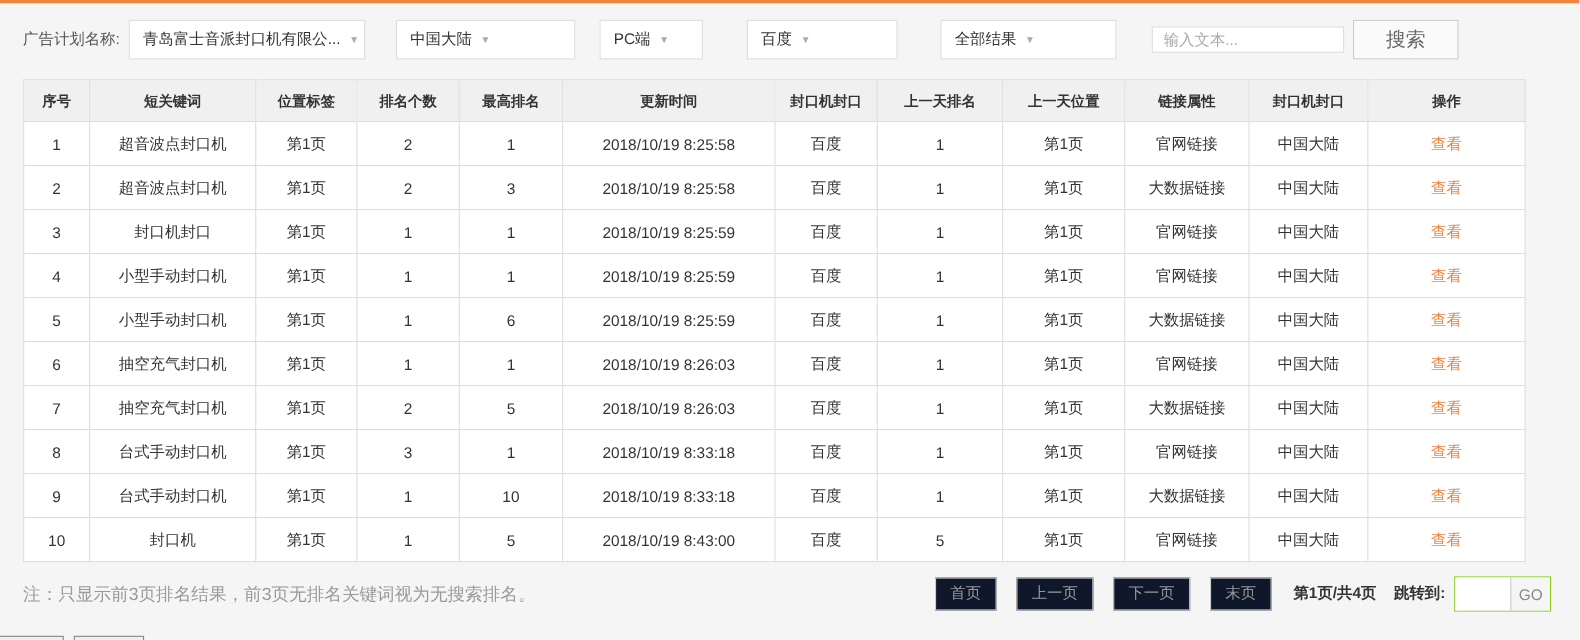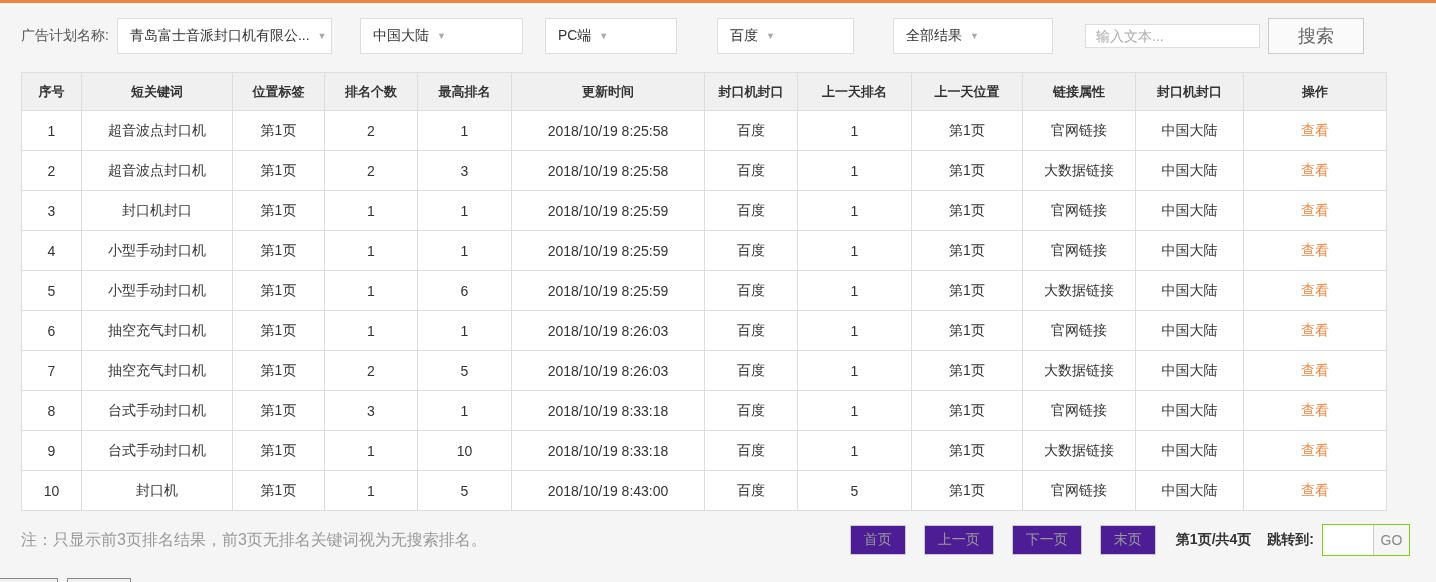--- a/index.html
+++ b/index.html
@@ -15,21 +15,21 @@
   
   .filter-bar { display:flex; align-items:center; height:36px; margin:15px 0 0 21px; }
   .filter-label { color:#555; margin-right:8px; white-space:nowrap; }
   .dropdown {
     background:#fff; border:1px solid #ddd; height:36px;
     display:flex; align-items:center; justify-content:flex-start;
     padding:0 10px 0 12px; cursor:pointer; white-space:nowrap; overflow:hidden;
   }
   .dd1{ width:215px; }
   .dd2{ width:163px; margin-left:28px; }
-  .dd3{ width:132px; margin-left:22px; }
+  .dd3{ width:94px; margin-left:22px; }
   .dd4{ width:137px; margin-left:40px; }
   .dd5{ width:160px; margin-left:39px; }
   .chevron { color:#aaa; font-size:9px; margin-left:8px; flex:0 0 auto; }
   .text-input {
     width:175px; height:24px; border:1px solid #ddd; margin-left:32px;
     padding:0 10px; font-size:14px; color:#333; background:#fff;
     font-family:inherit; outline:none;
   }
   .text-input::placeholder { color:#aaa; }
   .search-btn {
@@ -44,21 +44,21 @@
   th, td { border:1px solid #ddd; text-align:center; padding:0 4px; overflow:hidden; white-space:nowrap; }
   th { background:#f0f0f0; font-weight:bold; color:#333; height:38px; font-size:13px; }
   td { height:40px; font-size:14px; color:#333; }
   .view-link { color:#ed8544; cursor:pointer; text-decoration:none; }
 
   
   .footer { display:flex; justify-content:space-between; align-items:center; margin:13px 26px 0 21px; }
   .note { color:#999; font-size:16px; }
   .pagination { display:flex; align-items:center; }
   .page-btn {
-    height:30px; padding:0 13px; border:1px solid #ccc; background:#4c1d95;
+    height:30px; padding:0 13px; border:1px solid #ccc; background:#0f172a;
     color:#999; font-size:14px; margin-left:18px; cursor:pointer; font-family:inherit;
   }
   .page-info { margin-left:20px; font-weight:bold; color:#333; }
   .jump-label { margin-left:16px; font-weight:bold; color:#333; }
   .jump-group { display:flex; margin-left:8px; border:1px solid #84cc16; height:32px; background:#fff; }
   .jump-input { width:50px; border:none; background:#fff; padding:0 6px; font-size:14px; outline:none; font-family:inherit; }
   .go-btn {
     width:36px; background:#f5f5f5; border:none; border-left:1px solid #ccc;
     color:#888; font-size:14px; cursor:pointer; font-family:inherit;
   }

